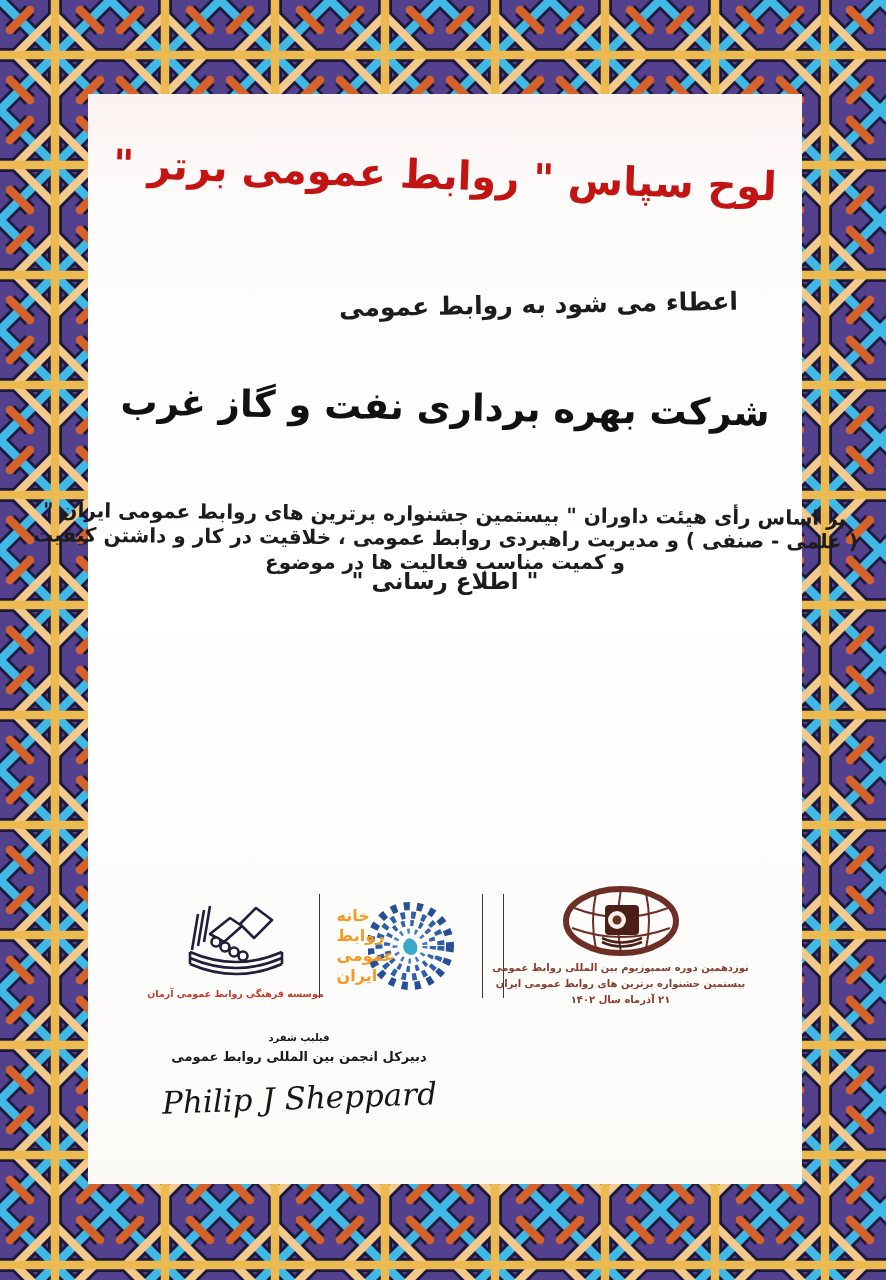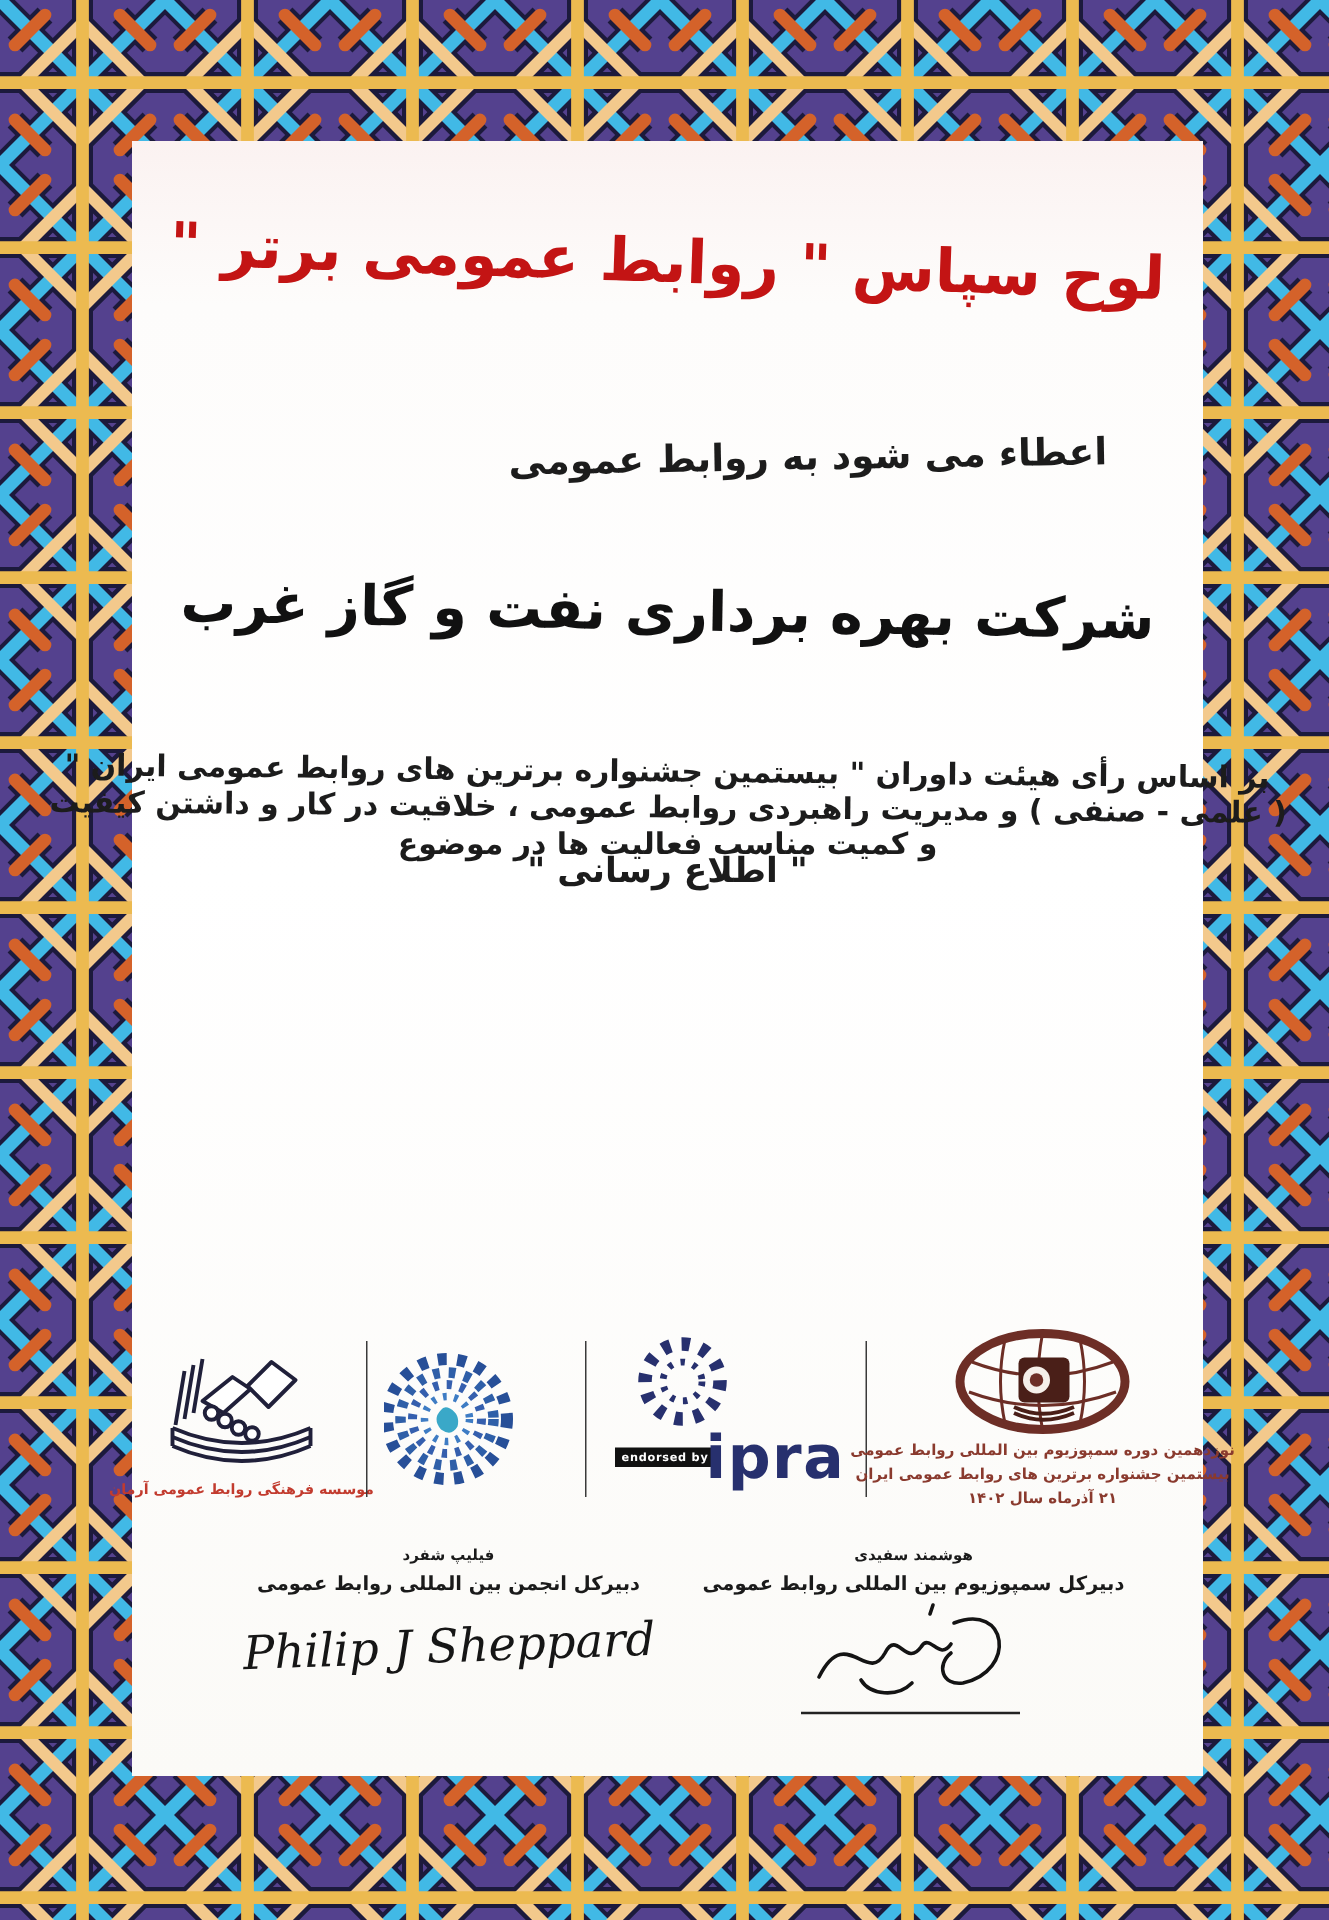--- a/index.html
+++ b/index.html
@@ -149,41 +149,39 @@
             <path d="M14,58 Q60,78 106,58 M14,64 Q60,84 106,64 M14,70 Q60,90 106,70"></path>
             <path d="M14,58 L14,70 M106,58 L106,70"></path>
           </g>
         </svg>
         <div class="arman-caption">موسسه فرهنگی روابط عمومی آرمان</div>
       </div>
 
       <div class="logo-sep"></div>
 
       <div class="logo logo-prhouse">
+        <div class="prhouse-text">
+          <span>خانه</span>
+          <span>روابط</span>
+          <span>عمومی</span>
+          <span>ایران</span>
+        </div>
         <svg class="prhouse-dots" width="96" height="100" viewBox="0 0 96 100" aria-hidden="true">
           <g fill="none">
             <circle cx="42" cy="50" r="15" stroke="#3e7cc4" stroke-width="5" stroke-dasharray="2.5 5"></circle>
             <circle cx="42" cy="50" r="23" stroke="#355fae" stroke-width="6" stroke-dasharray="3.5 5.5"></circle>
             <circle cx="42" cy="50" r="31" stroke="#2f5fa8" stroke-width="7" stroke-dasharray="4.5 6"></circle>
             <circle cx="42" cy="50" r="40" stroke="#274f98" stroke-width="8" stroke-dasharray="6 7"></circle>
             <path d="M38,44 q-6,6 0,13 q7,5 11,-2 q2,-8 -5,-12 q-4,-2 -6,1 Z" fill="#3aa8c8"></path>
           </g>
         </svg>
       </div>
 
       <div class="logo-sep"></div>
 
-      <div class="logo logo-ipra">
-        <svg class="ipra-ring" width="66" height="66" viewBox="0 0 66 66" aria-hidden="true">
-          <circle cx="33" cy="33" r="25" fill="none" stroke="#27306e" stroke-width="9" stroke-dasharray="5.5 7.5"></circle>
-          <circle cx="33" cy="33" r="13" fill="none" stroke="#27306e" stroke-width="4.5" stroke-dasharray="3 5.5"></circle>
-        </svg>
-        <div class="endorsed-box">endorsed by</div>
-        <div class="ipra-word">ipra</div>
-      </div>
 
       <div class="logo-sep"></div>
 
       <div class="logo logo-symposium">
         <svg width="122" height="74" viewBox="0 0 122 74" aria-hidden="true">
           <g fill="none" stroke="#6d2e26">
             <ellipse cx="61" cy="37" rx="55" ry="32" stroke-width="6"></ellipse>
             <path d="M14,24 Q61,42 108,24 M12,44 Q61,62 110,44" stroke-width="2"></path>
             <path d="M36,9 Q30,37 36,65 M86,9 Q92,37 86,65 M61,5 Q55,37 61,69" stroke-width="2"></path>
           </g>
@@ -195,33 +193,20 @@
         <div class="symp-captions">
           <span>نوزدهمین دوره سمپوزیوم بین المللی روابط عمومی</span>
           <span>بیستمین جشنواره برترین های روابط عمومی ایران</span>
           <span>۲۱ آذرماه سال ۱۴۰۲</span>
         </div>
       </div>
     </div>
 
     <div class="signatures">
 
-      <div class="sig-block sig-left">
-        <div class="sig-name">هوشمند سفیدی</div>
-        <div class="sig-title">دبیرکل سمپوزیوم بین المللی روابط عمومی</div>
-        <svg class="scribble" width="170" height="84" viewBox="0 0 170 84" aria-hidden="true">
-          <g fill="none" stroke="#141414" stroke-width="2.4" stroke-linecap="round">
-            <path d="M22,52 C40,16 54,58 66,36 C74,20 80,46 90,32 C96,22 102,42 110,30"></path>
-            <path d="M112,16 C148,2 154,48 118,56 C104,58 100,44 110,36"></path>
-            <path d="M84,56 C74,66 56,64 50,54"></path>
-            <path d="M96,10 l2,-6"></path>
-          </g>
-          <line x1="10" y1="76" x2="156" y2="76" stroke="#222" stroke-width="1.6"></line>
-        </svg>
-      </div>
 
       <div class="sig-block sig-right">
         <div class="sig-name">فیلیپ شفرد</div>
         <div class="sig-title">دبیرکل انجمن بین المللی روابط عمومی</div>
         <div class="autograph-en">Philip J Sheppard</div>
       </div>
 
     </div>
   </div>
 </div>

